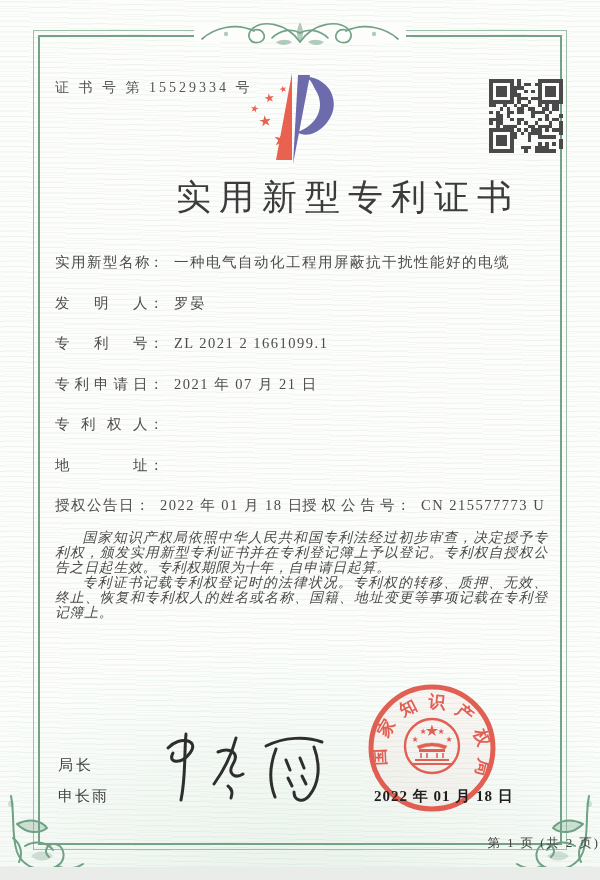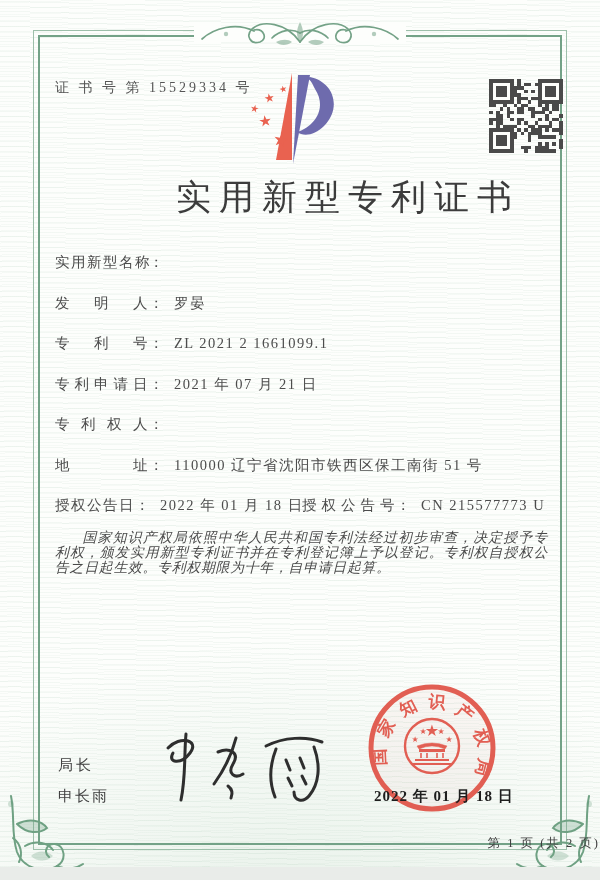--- a/index.html
+++ b/index.html
@@ -259,20 +259,21 @@
       <rect x="1" y="15" width="5" height="5" fill="#fdfefc"></rect>
       <rect x="2" y="16" width="3" height="3" fill="#4a4a4a"></rect>
     </svg>
 
   <div class="title">实用新型专利证书</div>
 
   <div class="fields">
     <div class="row">
       <span class="lab">实用新型名称</span>
         <span class="colon">：</span>
+      <span class="val">一种电气自动化工程用屏蔽抗干扰性能好的电缆</span>
     </div>
     <div class="row">
       <span class="lab">发明人</span>
         <span class="colon">：</span>
       <span class="val">罗晏</span>
     </div>
     <div class="row">
       <span class="lab">专利号</span>
         <span class="colon">：</span>
       <span class="val">ZL 2021 2 1661099.1</span>
@@ -282,38 +283,38 @@
         <span class="colon">：</span>
       <span class="val">2021 年 07 月 21 日</span>
     </div>
     <div class="row">
       <span class="lab">专利权人</span>
         <span class="colon">：</span>
     </div>
     <div class="row">
       <span class="lab">地址</span>
         <span class="colon">：</span>
-      <span class="val">110000 辽宁省沈阳市铁西区保工南街 51 号</span>
     </div>
     <div class="row">
       <div class="pair">
         <span class="lab">授权公告日</span>
           <span class="colon">：</span>
         <span class="val">2022 年 01 月 18 日</span>
       </div>
       <div class="pair2">
         <span class="lab">授权公告号</span>
           <span class="colon">：</span>
         <span class="val">CN 215577773 U</span>
       </div>
     </div>
   </div>
 
   <div class="paras">
     <p>国家知识产权局依照中华人民共和国专利法经过初步审查，决定授予专利权，颁发实用新型专利证书并在专利登记簿上予以登记。专利权自授权公告之日起生效。专利权期限为十年，自申请日起算。</p>
+    <p>专利证书记载专利权登记时的法律状况。专利权的转移、质押、无效、终止、恢复和专利权人的姓名或名称、国籍、地址变更等事项记载在专利登记簿上。</p>
   </div>
 
   <div class="signer">
     <div>局长</div>
     <div class="name">申长雨</div>
   </div>
 
   <svg class="signature" viewBox="0 0 200 96">
     <g stroke="#2e2e2e" stroke-width="3" fill="none" stroke-linecap="round" stroke-linejoin="round">
       <path d="M38,12 C36,32 38,54 33,78"></path>

